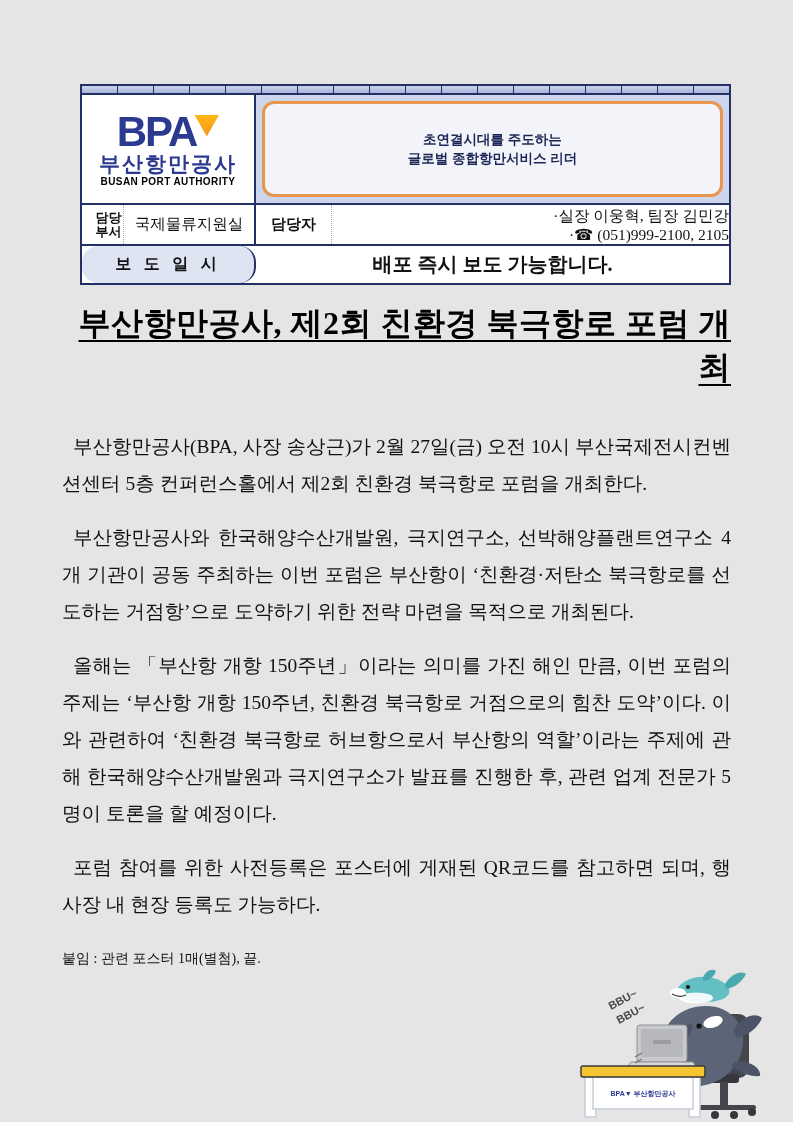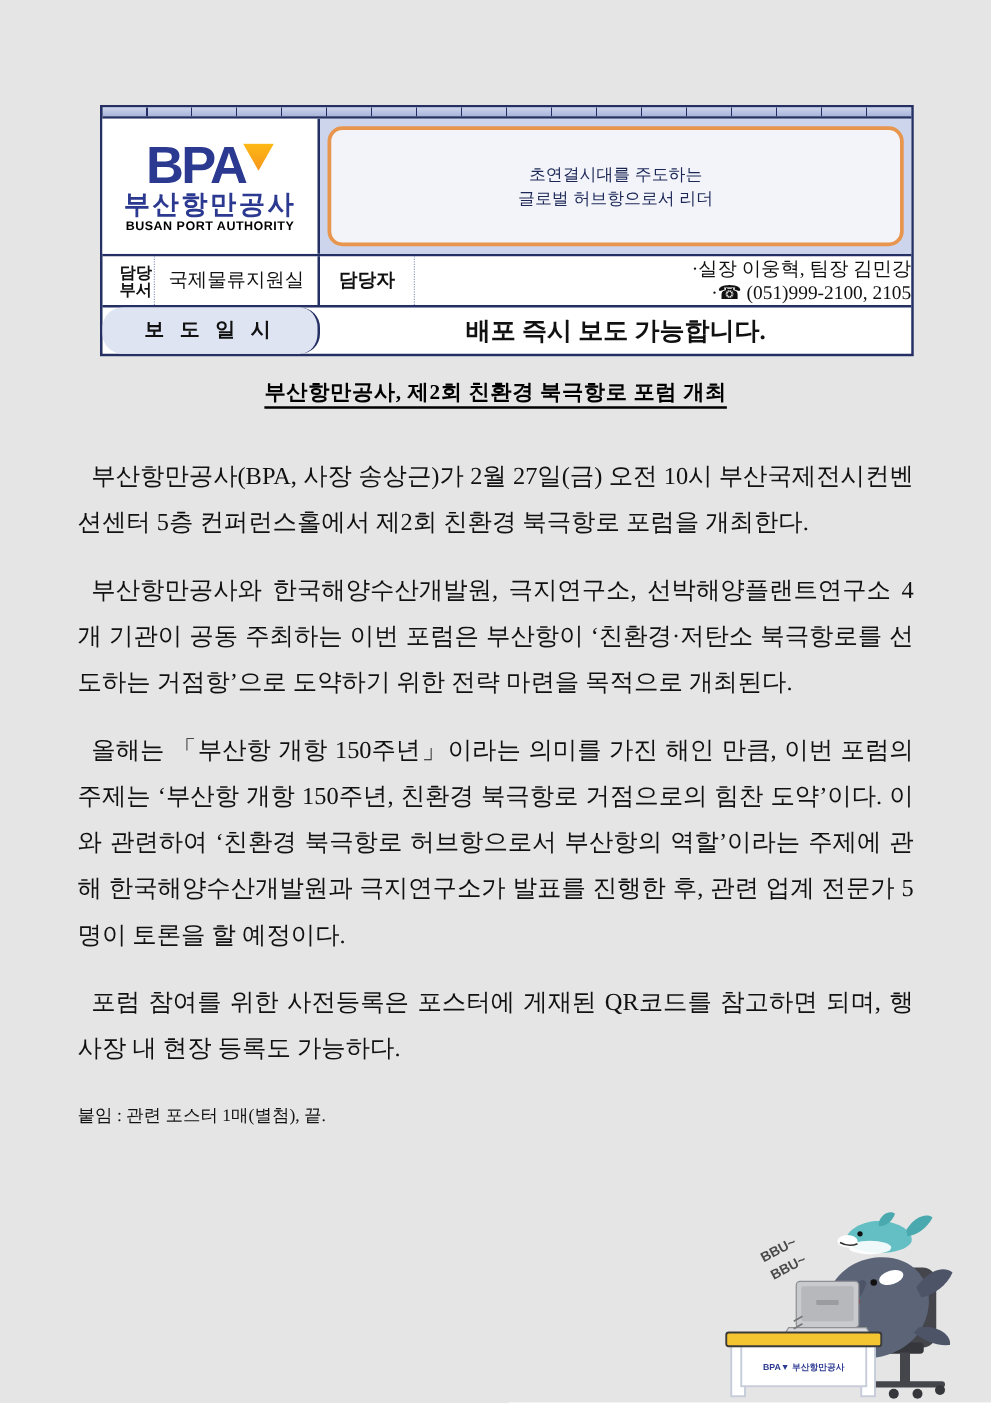--- a/index.html
+++ b/index.html
@@ -53,21 +53,21 @@
     width:76px; border-right:1px dotted #9aa3c5;
     font-family:"Liberation Sans",sans-serif; font-weight:800; font-size:15px;
   }
   .release-value { flex:1; flex-direction:column; font-size:15.5px; line-height:19px; text-align:center; }
   .release-date { font-weight:700; }
   .slogan-cell { flex:1; background:#cdd5ec; padding:6px; }
   .slogan-box {
     width:100%; height:100%; border:3px solid #e8954e; border-radius:12px;
     background:#f2f4fa; display:flex; flex-direction:column;
     align-items:center; justify-content:center;
-    font-family:"Liberation Sans",sans-serif; font-weight:400;
+    font-family:"Liberation Sans",sans-serif; font-weight:700;
     font-size:13.5px; line-height:19px; color:#1b2655; text-align:center;
   }
   .row2 { display:flex; height:41px; border-bottom:2px solid #242f63; }
   .dept-label {
     width:42px; border-right:1px dotted #9aa3c5; flex-direction:column;
     font-family:"Liberation Sans",sans-serif; font-weight:800;
     font-size:13px; line-height:14px;padding-left:12px;
   }
   .dept-value { width:132px; border-right:2px solid #242f63; font-size:15.5px; }
   .contact-label {
@@ -85,21 +85,21 @@
     font-size:16px; letter-spacing:4px;border-radius:16px;
   }
   .report-value {
     flex:1; font-family:Liberation Serif, serif;
     font-weight:800; font-size:20px;
   }
 
   
   .content { position:absolute; top:302px; left:62px; width:669px; }
   .title {
-    text-align:center; font-size:17px; font-weight:700; color:#000;
+    text-align:right; font-size:32px; font-weight:700; color:#000;
     text-decoration:underline; text-decoration-thickness:2px; text-underline-offset:6px;
     margin-bottom:38px; letter-spacing:0.5px;
   }
   .body-para {
     font-size:19.5px; line-height:37px; text-align:justify;
     text-indent:11px; margin-bottom:17px; word-break:break-all;
   }
   .attachment { font-size:14px; line-height:37px; margin-top:6px; }
 
   
@@ -120,21 +120,21 @@
           <span class="bpa-tri"></span>
         </div>
         <div class="logo-kor">부산항만공사</div>
         <div class="logo-eng">BUSAN PORT AUTHORITY</div>
       </div>
 
 
       <div class="slogan-cell">
         <div class="slogan-box">
           <span>초연결시대를 주도하는</span>
-          <span>글로벌 허브항으로서 리더</span>
+          <span>글로벌 종합항만서비스 리더</span>
         </div>
       </div>
     </div>
 
     <div class="row2">
       <div class="cell dept-label">
         <span>담당</span>
         <span>부서</span>
       </div>
       <div class="cell dept-value">국제물류지원실</div>

